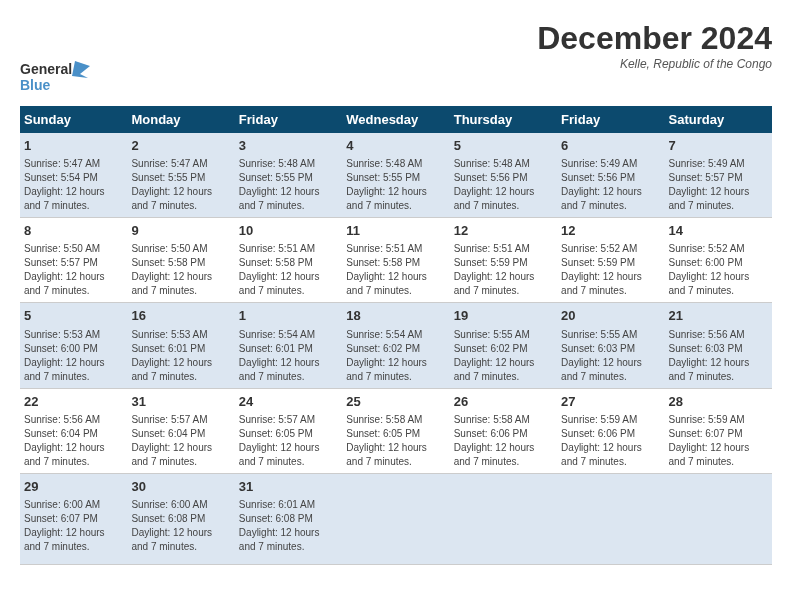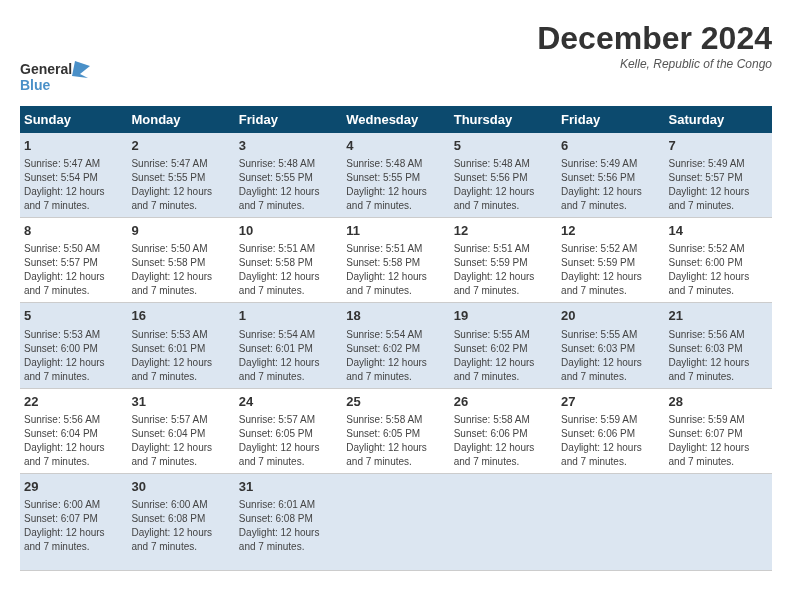--- a/index.html
+++ b/index.html
@@ -69,21 +69,21 @@
       font-size: 13px;
       font-weight: bold;
       display: block;
       margin-bottom: 2px;
     }
     td .day-info {
       font-size: 10px;
       color: #444;
     }
     .last-row td {
-      padding-bottom: 16px;
+      padding-bottom: 10px;
       margin-left: 8px;
     }
   </style>
 </head>
 <body>
 
 <div class="header-area">
   <div class="logo">
       <svg width="70" height="40">
         <text x="0" y="18" font-size="14" font-weight="bold" fill="#333" font-family="Arial">General</text>

